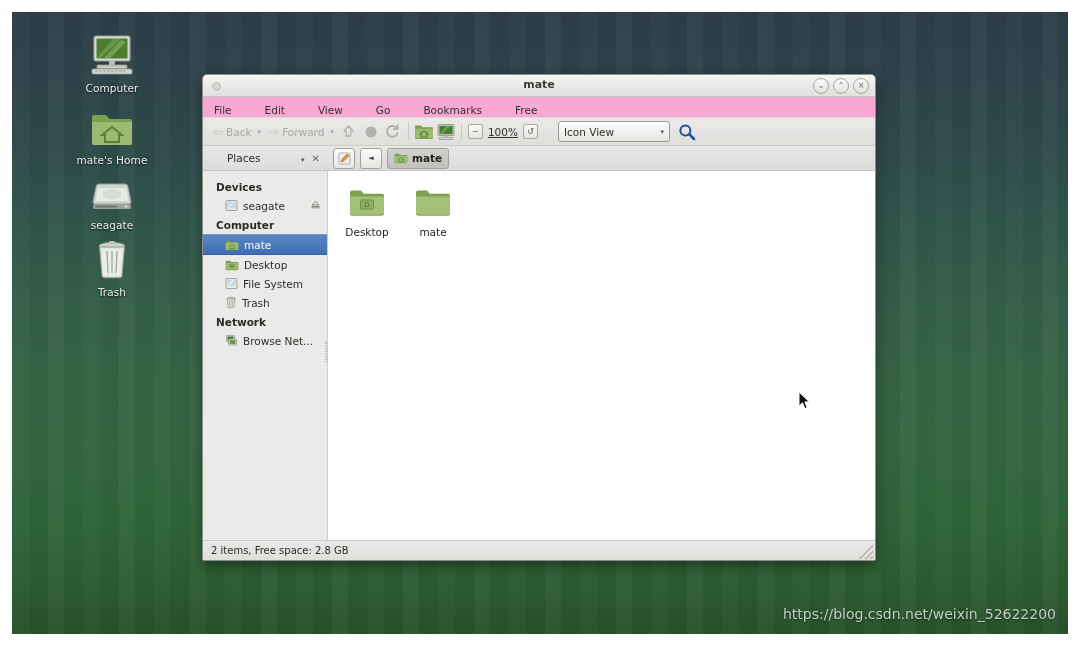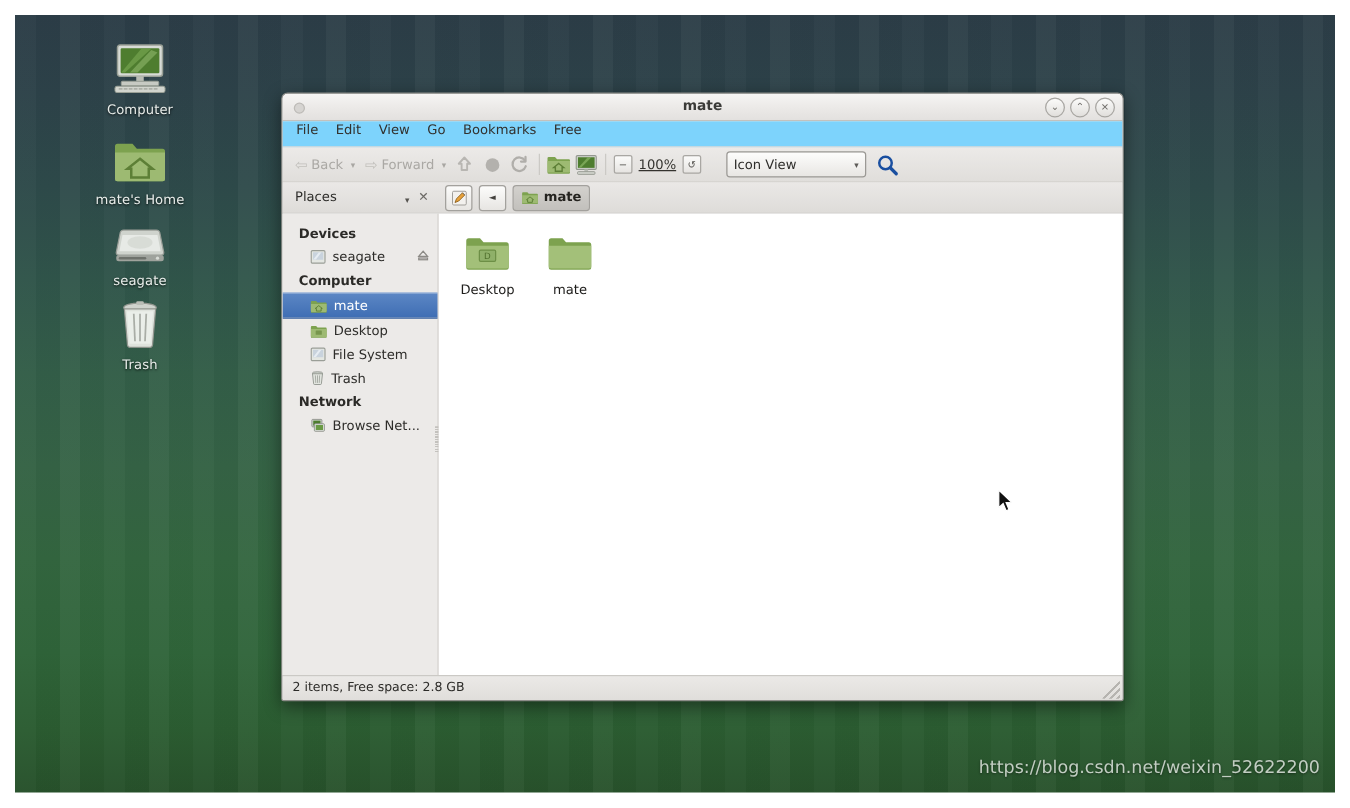--- a/index.html
+++ b/index.html
@@ -46,21 +46,21 @@
   }
   .desk-icon .glyph{height:48px;display:flex;align-items:flex-end;justify-content:center;}
   .desk-icon .label{
     margin-top:4px;font-size:10.5px;color:#e8edea;
     text-shadow:0 1px 2px rgba(0,0,0,.85);letter-spacing:.1px;
     white-space:nowrap;
   }
 
   
   #window{
-    position:absolute;left:213px;top:62px;width:672px;height:485px;
+    position:absolute;left:190px;top:62px;width:672px;height:485px;
     background:#f2f1f0;
     border:1px solid #8d8d89;
     border-radius:5px 5px 2px 2px;
     box-shadow:0 4px 14px rgba(0,0,0,.45);
     overflow:hidden;
     display:flex;flex-direction:column;
   }
   
   #titlebar{
     height:21px;flex:0 0 21px;position:relative;
@@ -80,23 +80,23 @@
   .win-btn{
     width:14px;height:14px;border-radius:50%;
     background:linear-gradient(to bottom,#fbfbfa,#e1dfdc);
     border:1px solid #a8a6a2;
     display:flex;align-items:center;justify-content:center;
     font-size:8px;line-height:1;color:#6e6c68;
   }
 
   
   #menubar{
-    height:20px;flex:0 0 20px;display:flex;align-items:flex-start;
-    padding-left:9px;gap:10px;
-    background:#7dd3fc;border-bottom:1px solid #dcdad7;
+    height:20px;flex:0 0 20px;display:flex;align-items:flex-end;
+    padding-left:9px;gap:29px;
+    background:#f9a8d4;border-bottom:1px solid #dcdad7;
   }
   .menu-item{font-size:10.5px;color:#32312e;padding:1px 2px;}
 
   
   #toolbar{
     height:27px;flex:0 0 27px;display:flex;align-items:center;
     padding:0 6px;gap:0px;
     background:linear-gradient(to bottom,#eceae8,#e0dedb);
     border-bottom:1px solid #cfcdc9;
   }
@@ -124,21 +124,21 @@
   #search-icon-wrap{margin-left:8px;display:flex;align-items:center;}
 
   
   #subbar{
     height:24px;flex:0 0 24px;display:flex;align-items:center;
     background:linear-gradient(to bottom,#eae8e6,#dedcd9);
     border-bottom:1px solid #c9c7c3;
   }
   #places-head{
     width:125px;flex:0 0 125px;display:flex;align-items:flex-end;
-    padding-left:10px;box-sizing:border-box;
+    padding-left:24px;box-sizing:border-box;
   }
   #places-title{font-size:10.5px;color:#2f2e2b;flex:1;}
   #places-caret{font-size:7px;color:#55534f;margin-right:7px;}
   #places-close{font-size:10px;color:#6c6a66;margin-right:8px;line-height:1;}
   #loc-area{flex:1;display:flex;align-items:center;gap:5px;padding-left:5px;}
   .loc-btn{
     width:20px;height:19px;border:1px solid #a3a19d;border-radius:3px;
     background:linear-gradient(to bottom,#fcfcfb,#e7e5e2);
     display:flex;align-items:center;justify-content:center;
   }

